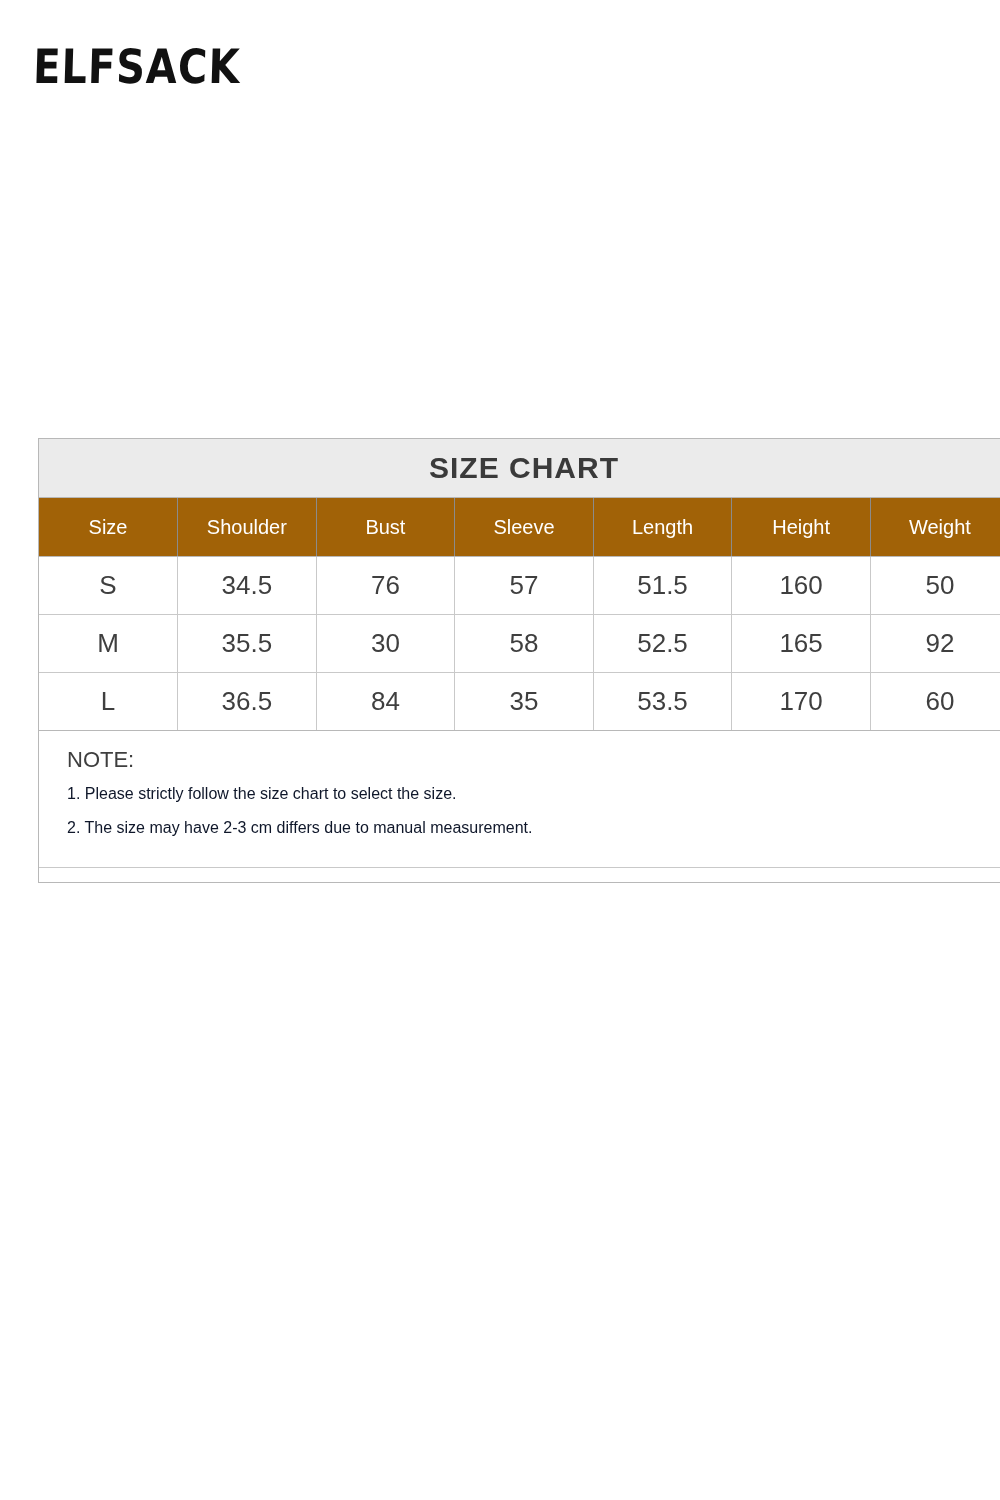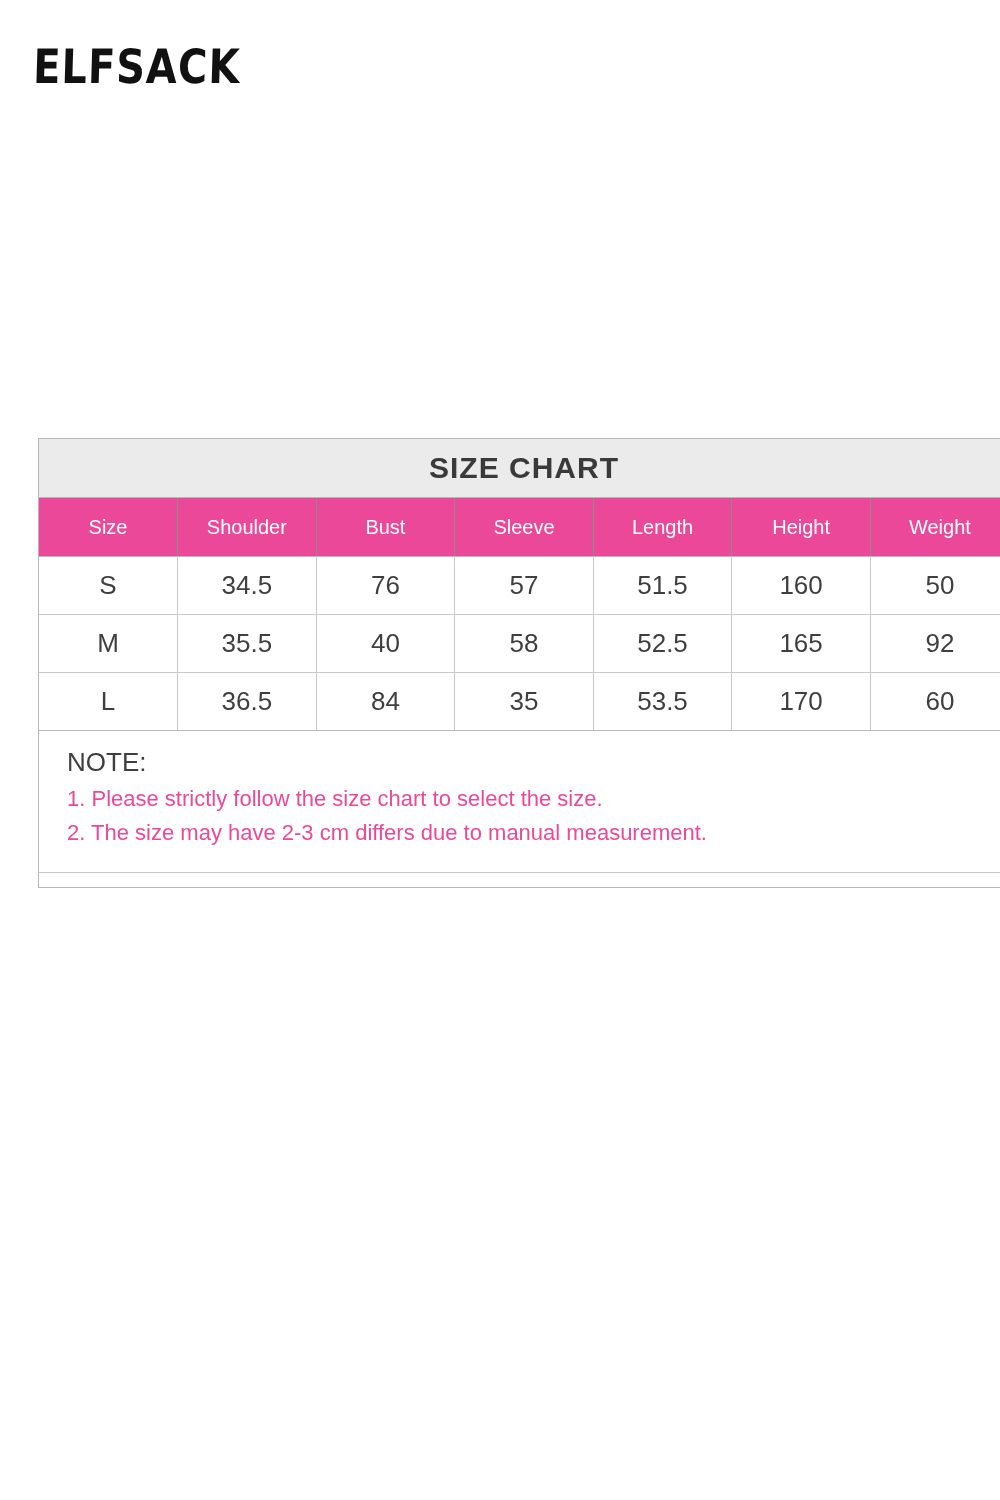--- a/index.html
+++ b/index.html
@@ -62,21 +62,21 @@
     letter-spacing: 1px;
     color: #3a3a3a;
   }
 
   table.size-table {
     width: 100%;
     border-collapse: collapse;
     table-layout: fixed;
   }
   table.size-table th {
-    background: #ec4899;
+    background: #a16207;
     color: #ffffff;
     font-size: 20px;
     font-weight: normal;
     height: 56px;
     border-right: 1px solid #8b8b8b;
     border-bottom: 1px solid #b8b8b8;
     text-align: center;
     vertical-align: middle;
   }
   table.size-table th:last-child { border-right: none; }
@@ -92,27 +92,27 @@
     background: #ffffff;
   }
   table.size-table td:last-child { border-right: none; }
   table.size-table tr:last-child td { border-bottom: 1px solid #b8b8b8; }
 
   .notes {
     padding: 16px 18px 22px 28px;
     border-bottom: 1px solid #c9c9c9;
   }
   .note-head {
-    font-size: 26px;
+    font-size: 22px;
     color: #3f3f3f;
     margin-bottom: 4px;
   }
   .note-line {
-    font-size: 22px;
-    color: #ec4899;
+    font-size: 16px;
+    color: #0f172a;
     line-height: 34px;
     white-space: nowrap;
   }
   .note-line.indent { padding-left: 26px; }
 
   .bottom-strip {
     height: 14px;
     background: #ffffff;
   }
 </style>
@@ -147,21 +147,21 @@
         <td>34.5</td>
         <td>76</td>
         <td>57</td>
         <td>51.5</td>
         <td>160</td>
         <td>50</td>
       </tr>
       <tr>
         <td>M</td>
         <td>35.5</td>
-        <td>40</td>
+        <td>30</td>
         <td>58</td>
         <td>52.5</td>
         <td>165</td>
         <td>92</td>
       </tr>
       <tr>
         <td>L</td>
         <td>36.5</td>
         <td>84</td>
         <td>35</td>

